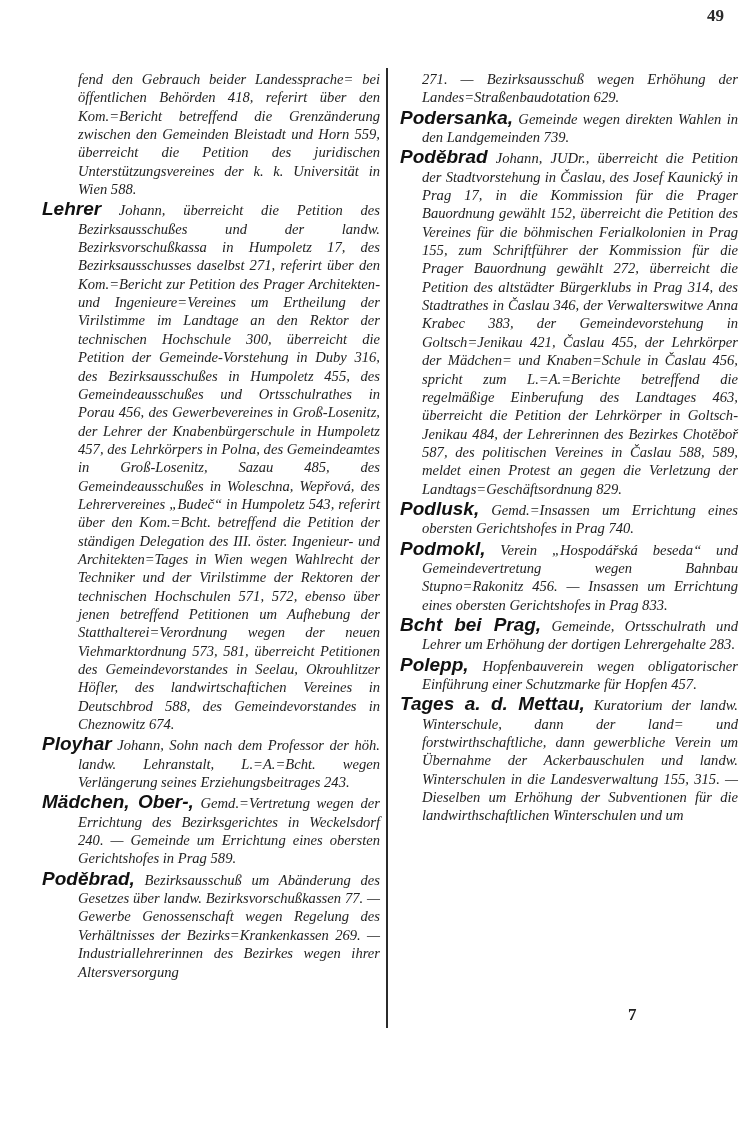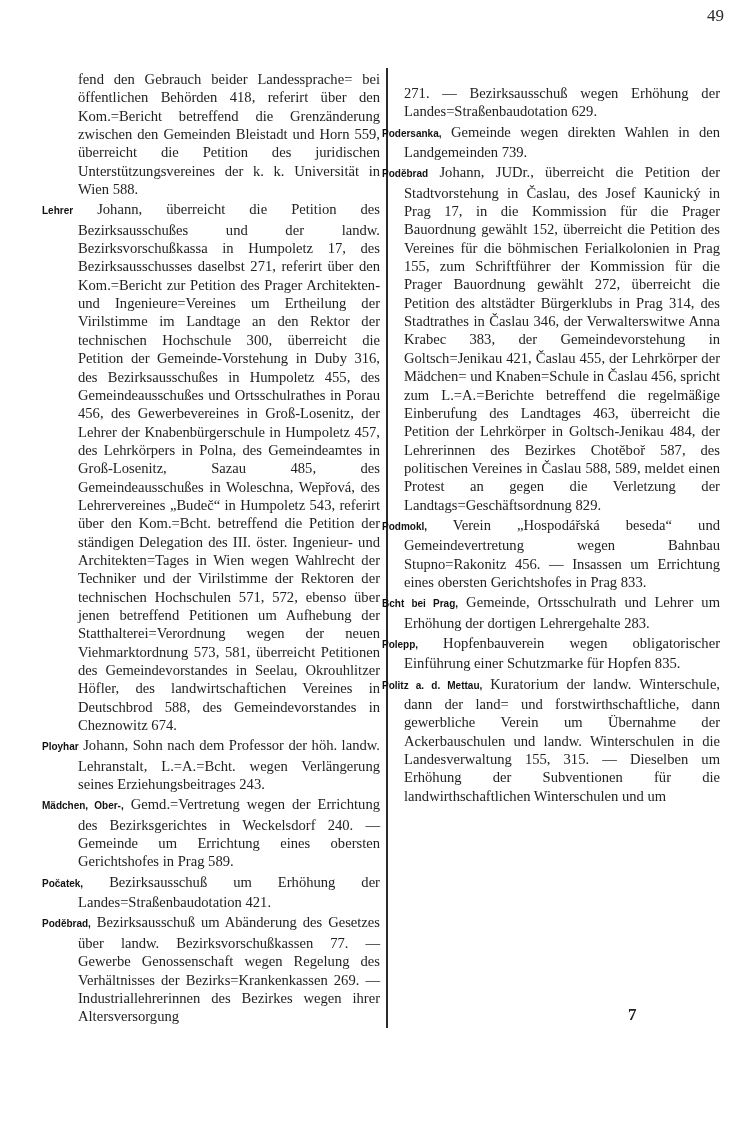--- a/index.html
+++ b/index.html
@@ -2,38 +2,38 @@
 <html><head>
 <meta charset="utf-8">
 <style>
   html, body { margin: 0; padding: 0; background: #ffffff; }
   body {
     width: 750px; height: 1130px; position: relative; overflow: hidden;
     font-family: "DejaVu Serif", serif; color: #1e1e1e;
   }
   .page-num {
     position: absolute; top: 6px; right: 26px;
-    font-family: "Liberation Serif", serif; font-size: 17px; font-weight: normal; color: #2a2a2a;
+    font-family: "Liberation Serif", serif; font-size: 17px; font-weight: bold; color: #2a2a2a;
   }
   .col {
     position: absolute; top: 70px; width: 318px;
     font-family: "Liberation Serif", serif; font-size: 14.6px; line-height: 18.35px;
     text-align: justify; color: #222;
   }
   .col-left { left: 62px; }
-  .col-right { left: 382px; width: 338px; margin-top: 14px; }
+  .col-right { left: 400px; width: 338px; }
   .divider {
     position: absolute; left: 386px; top: 68px; width: 2px; height: 960px; background: #2b2b2b;
   }
-  .entry { margin: 0 0 2px 0; padding-left: 16px; text-indent: -16px; }
+  .entry { margin: 0 0 2px 0; padding-left: 16px; text-indent: -16px; font-style: italic; }
   .col-left .entry.cont, .col-right .entry.cont { padding-left: 16px; text-indent: 0; }
   .col-right .entry { padding-left: 22px; text-indent: -22px; }
   .col-right .entry.cont { padding-left: 22px; text-indent: 0; }
   .head {
-    font-family: "Liberation Sans", sans-serif; font-weight: bold; font-size: 10px; color: #111;
+    font-family: "Liberation Sans", sans-serif; font-weight: bold; font-size: 19px; color: #111;
   }
   .col-left .entry .head { margin-left: -20px; }
   .signature {
     position: absolute; top: 1005px; left: 628px;
     font-family: "Liberation Serif", serif; font-weight: bold; font-size: 17px; color: #222;
   }
 </style>
 </head>
 <body>
 
@@ -51,52 +51,52 @@
   </div>
   <div class="entry">
     <span class="head">Ployhar</span>
     <span>Johann, Sohn nach dem Professor der höh. landw. Lehranstalt, L.=A.=Bcht. wegen Verlängerung seines Erziehungsbeitrages 243.</span>
   </div>
   <div class="entry">
     <span class="head">Mädchen, Ober-,</span>
     <span>Gemd.=Vertretung wegen der Errichtung des Bezirksgerichtes in Weckelsdorf 240. — Gemeinde um Errichtung eines obersten Gerichtshofes in Prag 589.</span>
   </div>
   <div class="entry">
-    <span class="head">Počatek,</span>
-    <span>Bezirksausschuß um Erhöhung der Landes=Straßenbaudotation 421.</span>
-  </div>
-  <div class="entry">
     <span class="head">Poděbrad,</span>
     <span>Bezirksausschuß um Abänderung des Gesetzes über landw. Bezirksvorschußkassen 77. — Gewerbe Genossenschaft wegen Regelung des Verhältnisses der Bezirks=Krankenkassen 269. — Industriallehrerinnen des Bezirkes wegen ihrer Altersversorgung</span>
   </div>
 </div>
 
 <div class="col col-right">
   <div class="entry cont">
     <span>271. — Bezirksausschuß wegen Erhöhung der Landes=Straßenbaudotation 629.</span>
   </div>
   <div class="entry">
     <span class="head">Podersanka,</span>
     <span>Gemeinde wegen direkten Wahlen in den Landgemeinden 739.</span>
   </div>
   <div class="entry">
     <span class="head">Poděbrad</span>
     <span>Johann, JUDr., überreicht die Petition der Stadtvorstehung in Časlau, des Josef Kaunický in Prag 17, in die Kommission für die Prager Bauordnung gewählt 152, überreicht die Petition des Vereines für die böhmischen Ferialkolonien in Prag 155, zum Schriftführer der Kommission für die Prager Bauordnung gewählt 272, überreicht die Petition des altstädter Bürgerklubs in Prag 314, des Stadtrathes in Časlau 346, der Verwalterswitwe Anna Krabec 383, der Gemeindevorstehung in Goltsch=Jenikau 421, Časlau 455, der Lehrkörper der Mädchen= und Knaben=Schule in Časlau 456, spricht zum L.=A.=Berichte betreffend die regelmäßige Einberufung des Landtages 463, überreicht die Petition der Lehrkörper in Goltsch-Jenikau 484, der Lehrerinnen des Bezirkes Chotěboř 587, des politischen Vereines in Časlau 588, 589, meldet einen Protest an gegen die Verletzung der Landtags=Geschäftsordnung 829.</span>
   </div>
   <div class="entry">
+    <span class="head">Podlusk,</span>
+    <span>Gemd.=Insassen um Errichtung eines obersten Gerichtshofes in Prag 740.</span>
+  </div>
+  <div class="entry">
     <span class="head">Podmokl,</span>
     <span>Verein „Hospodářská beseda“ und Gemeindevertretung wegen Bahnbau Stupno=Rakonitz 456. — Insassen um Errichtung eines obersten Gerichtshofes in Prag 833.</span>
   </div>
   <div class="entry">
     <span class="head">Bcht bei Prag,</span>
     <span>Gemeinde, Ortsschulrath und Lehrer um Erhöhung der dortigen Lehrergehalte 283.</span>
   </div>
   <div class="entry">
     <span class="head">Polepp,</span>
-    <span>Hopfenbauverein wegen obligatorischer Einführung einer Schutzmarke für Hopfen 835.</span>
+    <span>Hopfenbauverein wegen obligatorischer Einführung einer Schutzmarke für Hopfen 457.</span>
   </div>
   <div class="entry">
-    <span class="head">Politz a. d. Mettau,</span>
+    <span class="head">Tages a. d. Mettau,</span>
     <span>Kuratorium der landw. Winterschule, dann der land= und forstwirthschaftliche, dann gewerbliche Verein um Übernahme der Ackerbauschulen und landw. Winterschulen in die Landesverwaltung 155, 315. — Dieselben um Erhöhung der Subventionen für die landwirthschaftlichen Winterschulen und um</span>
   </div>
 </div>
 
 <div class="signature">7</div>
 
 </body></html>

